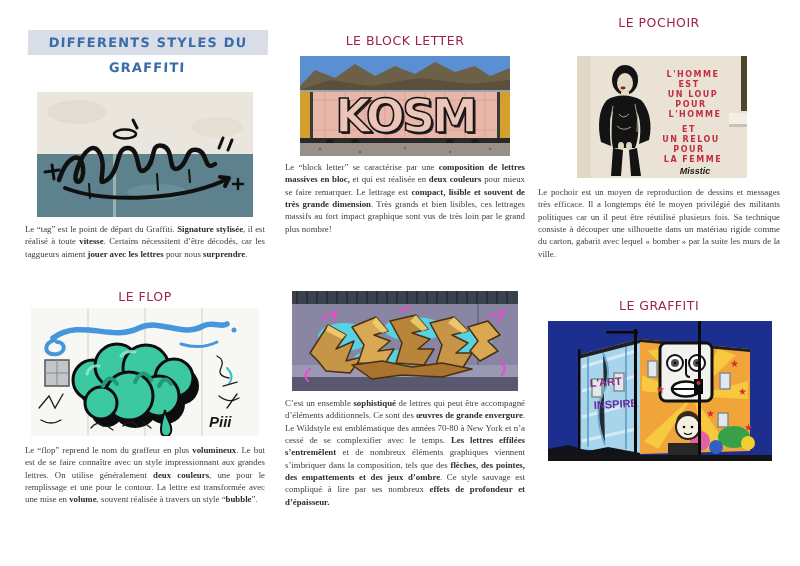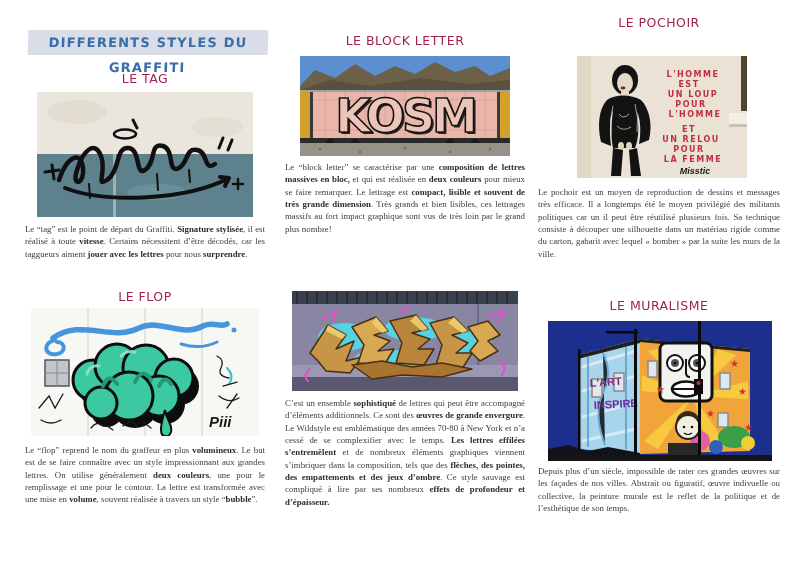--- a/index.html
+++ b/index.html
@@ -15,21 +15,20 @@
   .para .b{font-weight:bold;color:#2d2d2d;}
   .photo{position:absolute;display:block;}
 </style>
 </head>
 <body>
 
 <div id="page">
 
   <div class="title-bar">DIFFERENTS STYLES DU GRAFFITI</div>
 
-  <div class="heading" style="left:25px;top:71px;width:240px;">LE TAG</div>
 
   <svg class="photo" style="left:37px;top:92px;" width="216" height="125" viewBox="0 0 216 125">
     <rect width="216" height="125" fill="#ebe6dd"></rect>
     <ellipse cx="40" cy="20" rx="30" ry="12" fill="#ddd5c8" opacity=".6"></ellipse>
     <ellipse cx="180" cy="35" rx="26" ry="10" fill="#ded6ca" opacity=".5"></ellipse>
     <rect y="62" width="216" height="63" fill="#5d828d"></rect>
     <rect x="76" y="62" width="3" height="63" fill="#cfd8d6" opacity=".55"></rect>
     <ellipse cx="120" cy="100" rx="30" ry="8" fill="#7da2ab" opacity=".4"></ellipse>
     <g stroke="#101010" fill="none" stroke-linecap="round" stroke-linejoin="round">
       <path d="M8,80 l14,-2 M15,73 l2,14" stroke-width="3"></path>
@@ -221,21 +220,21 @@
       <text x="112" y="76">ET</text>
       <text x="114" y="86">UN RELOU</text>
       <text x="112" y="96">POUR</text>
       <text x="116" y="106">LA FEMME</text>
     </g>
     <text x="118" y="118" font-size="9" font-style="italic" font-weight="bold" fill="#1a1a1a" text-anchor="middle">Misstic</text>
   </svg>
 
   <div class="para" style="left:538px;top:186px;width:242px;"><span>Le pochoir est un moyen de reproduction de dessins et messages très efficace. Il a longtemps été le moyen privilégié des militants politiques car un il peut être réutilisé plusieurs fois. Sa technique consiste à découper une silhouette dans un matériau rigide comme du carton, gabarit avec lequel « bomber » par la suite les murs de la ville.</span></div>
 
-  <div class="heading" style="left:538px;top:298px;width:242px;">LE MURALISME</div>
+  <div class="heading" style="left:538px;top:298px;width:242px;">LE GRAFFITI</div>
 
   <svg class="photo" style="left:548px;top:321px;" width="224" height="140" viewBox="0 0 224 140">
     <rect width="224" height="140" fill="#1c2f8e"></rect>
     <polygon points="92,18 202,28 202,130 92,133" fill="#f0a43a"></polygon>
     <g fill="#f8d040" opacity=".85">
       <polygon points="145,75 100,30 120,26 145,75"></polygon>
         <polygon points="145,75 170,28 188,34 145,75"></polygon>
       <polygon points="145,75 200,60 200,78 145,75"></polygon>
         <polygon points="145,75 180,125 160,128 145,75"></polygon>
       <polygon points="145,75 110,128 96,120 145,75"></polygon>
@@ -300,15 +299,14 @@
       <rect x="58" y="10" width="32" height="2.5"></rect>
       <rect x="30" y="28" width="2.5" height="112"></rect>
       <rect x="150" y="0" width="3" height="140"></rect>
       <rect x="146" y="58" width="9" height="15"></rect>
       <circle cx="150.5" cy="62" r="2" fill="#d03030"></circle>
     </g>
     <polygon points="0,140 0,128 20,124 40,130 60,126 92,132 92,140" fill="#10131a"></polygon>
     <rect y="134" width="224" height="6" fill="#141414"></rect>
   </svg>
 
-  <div class="para" style="left:538px;top:465px;width:242px;"><span>Depuis plus d’un siècle, impossible de rater ces grandes œuvres sur les façades de nos villes. Abstrait ou figuratif, œuvre indivuelle ou collective, la peinture murale est le reflet de la politique et de l’esthétique de son temps.</span></div>
 
 </div>
 
 </body></html>

